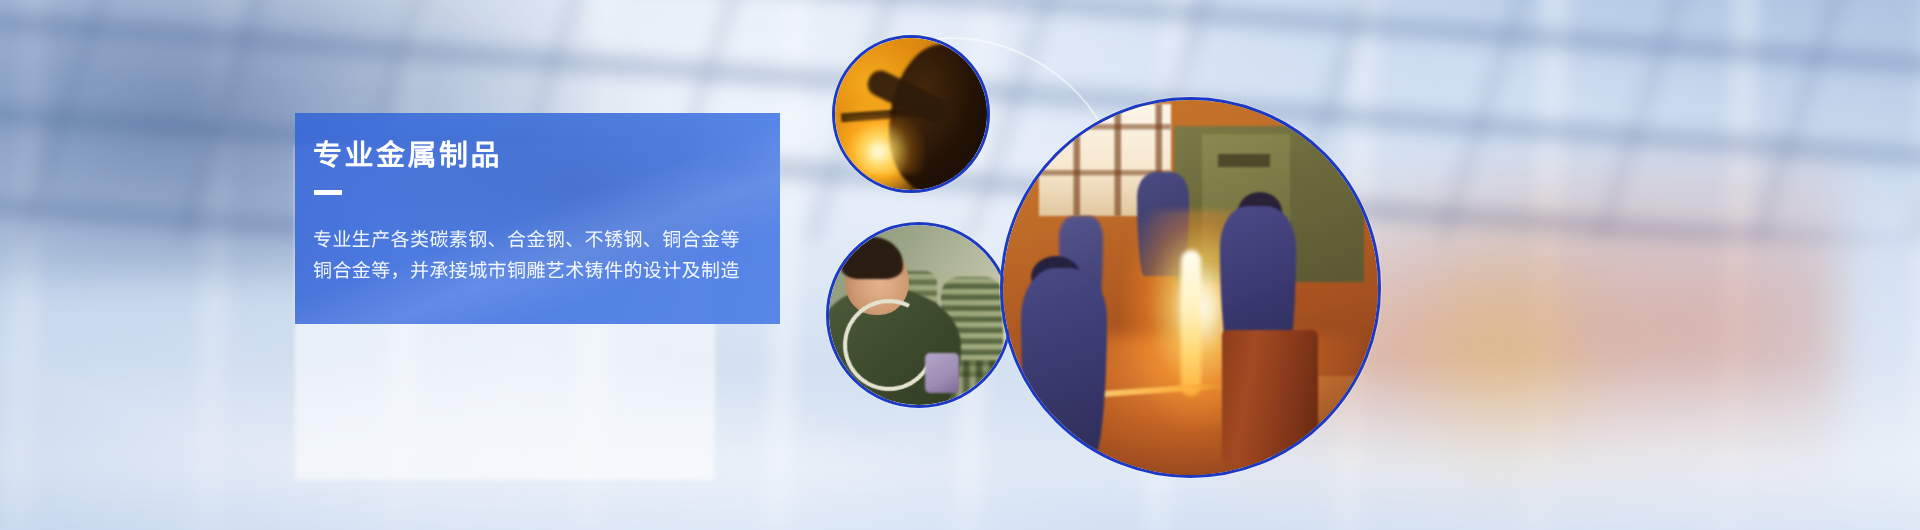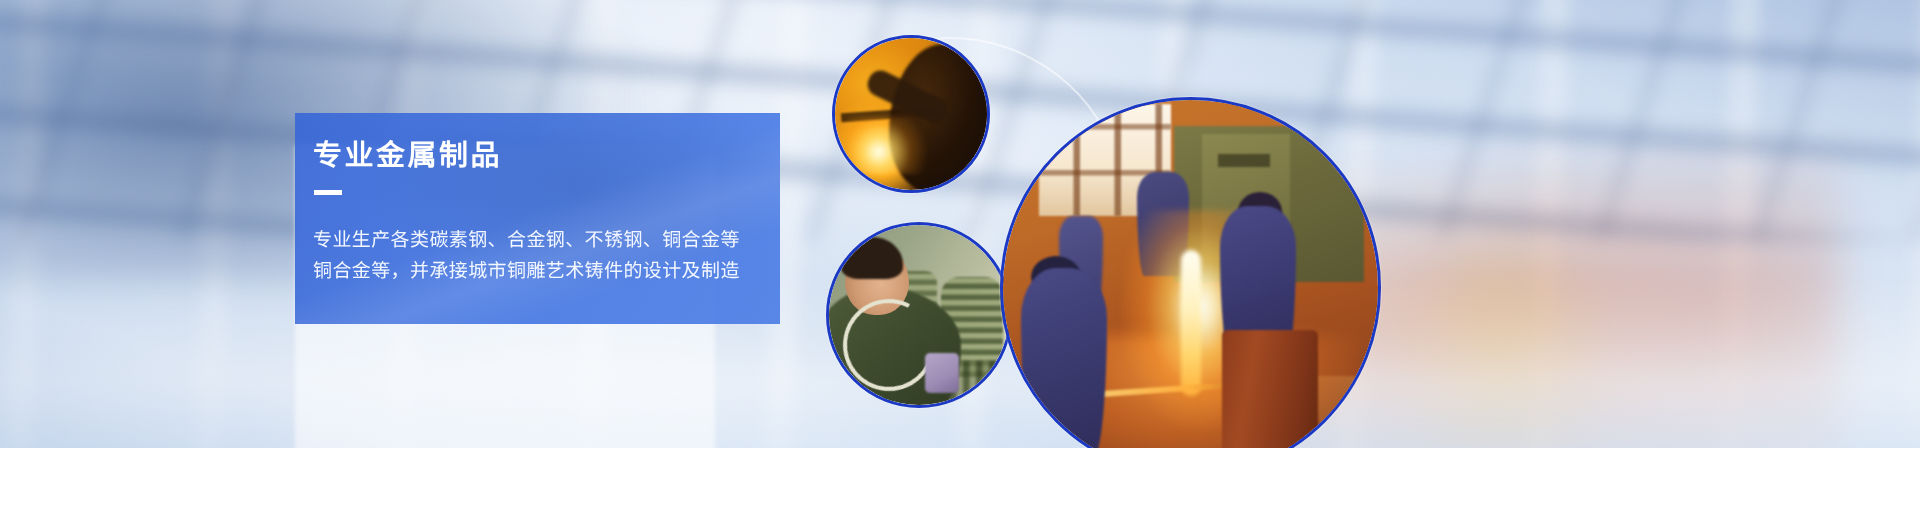--- a/index.html
+++ b/index.html
@@ -8,21 +8,21 @@
     padding: 0;
     background: #ffffff;
   }
   body {
     font-family: "Liberation Sans", "DejaVu Sans", sans-serif;
   }
 
   .banner {
     position: relative;
     width: 1920px;
-    height: 448px;
+    height: 530px;
     overflow: hidden;
     background: #b9cbe6;
     text-decoration: underline;
   }
 
   
   .bg-layer {
     position: absolute;
     inset: 0;
     overflow: hidden;

